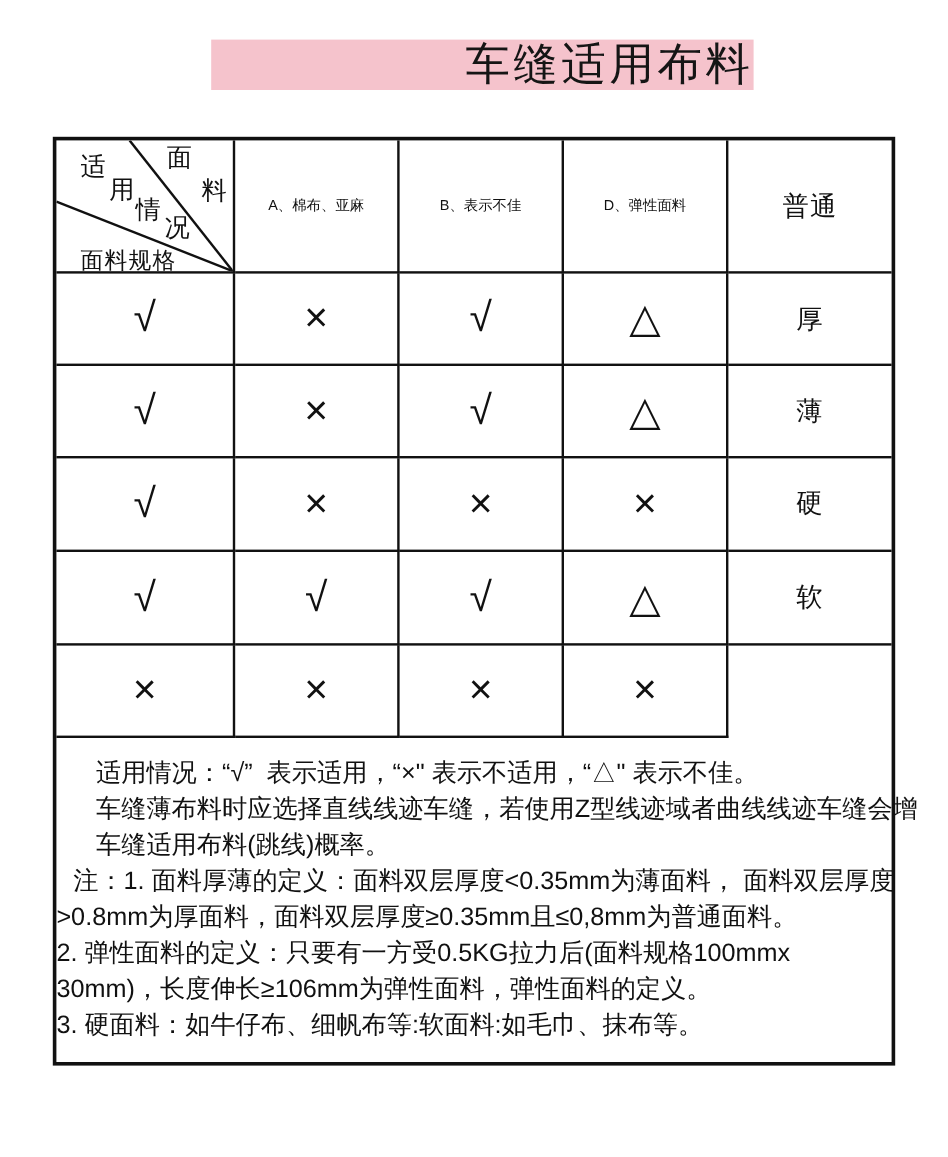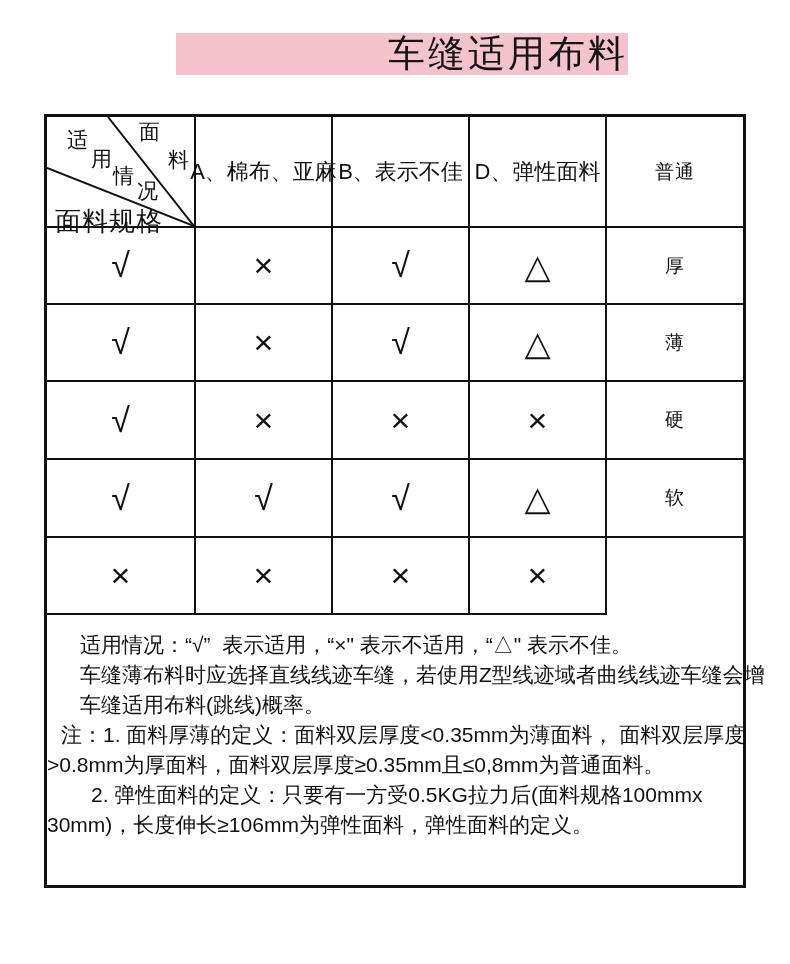--- a/index.html
+++ b/index.html
@@ -22,45 +22,45 @@
     display:grid;
     grid-template-columns:149px 137px 137px 137px 136px;
     grid-template-rows:111px 77px 77px 78px 78px 77px;
   }
   .cell{
     border-right:2px solid #111;border-bottom:2px solid #111;
     display:flex;align-items:center;justify-content:center;
     position:relative;box-sizing:border-box;
   }
   .grid > .cell:nth-child(5n){border-right:none;}
-  .colhead{font-size:22px;white-space:nowrap;}
-  .rowlabel{font-size:19px;letter-spacing:1px;}
+  .colhead{font-size:12px;white-space:nowrap;}
+  .rowlabel{font-size:22px;letter-spacing:1px;}
   .sym{font-size:34px;font-weight:400;}
 
   
   .corner{display:block;}
   .corner svg{position:absolute;left:0;top:0;}
   .dchar{position:absolute;font-size:21px;line-height:21px;}
   .c-t0{left:92px;top:4px;}
   .c-t1{left:121px;top:32px;}
   .c-d0{left:20px;top:12px;}
   .c-d1{left:44px;top:31px;}
   .c-d2{left:66px;top:48px;}
   .c-d3{left:90px;top:63px;}
-  .c-bottom{position:absolute;left:8px;top:87px;font-size:26px;letter-spacing:1px;text-align:right;}
+  .c-bottom{position:absolute;left:20px;top:87px;font-size:19px;letter-spacing:1px;text-align:right;}
 
   
   .notes{
     height:270px;box-sizing:border-box;padding-top:15px;
     font-size:21px;line-height:30px;
   }
   .nline{white-space:pre;}
   .ind-para{padding-left:33px;}
   .ind-zhu{padding-left:14px;}
-  .ind-num{padding-left:44px;}
+  .ind-num{}
   .ind-cont{}
 </style>
 </head>
 <body>
 
 <div class="title-bar">
   <span class="title-text">车缝适用布料</span>
 </div>
 
 <div class="table-wrap">
@@ -116,14 +116,15 @@
   </div>
 
   <div class="notes">
     <div class="nline ind-para">适用情况：“√”  表示适用，“×" 表示不适用，“△" 表示不佳。</div>
     <div class="nline ind-para">车缝薄布料时应选择直线线迹车缝，若使用Z型线迹域者曲线线迹车缝会增</div>
     <div class="nline ind-para">车缝适用布料(跳线)概率。</div>
     <div class="nline ind-zhu">注：1. 面料厚薄的定义：面料双层厚度&lt;0.35mm为薄面料， 面料双层厚度</div>
     <div class="nline ind-cont">&gt;0.8mm为厚面料，面料双层厚度≥0.35mm且≤0,8mm为普通面料。</div>
     <div class="nline ind-num">2. 弹性面料的定义：只要有一方受0.5KG拉力后(面料规格100mmx</div>
     <div class="nline ind-cont">30mm)，长度伸长≥106mm为弹性面料，弹性面料的定义。</div>
+    <div class="nline ind-num">3. 硬面料：如牛仔布、细帆布等:软面料:如毛巾、抹布等。</div>
   </div>
 </div>
 
 </body></html>

